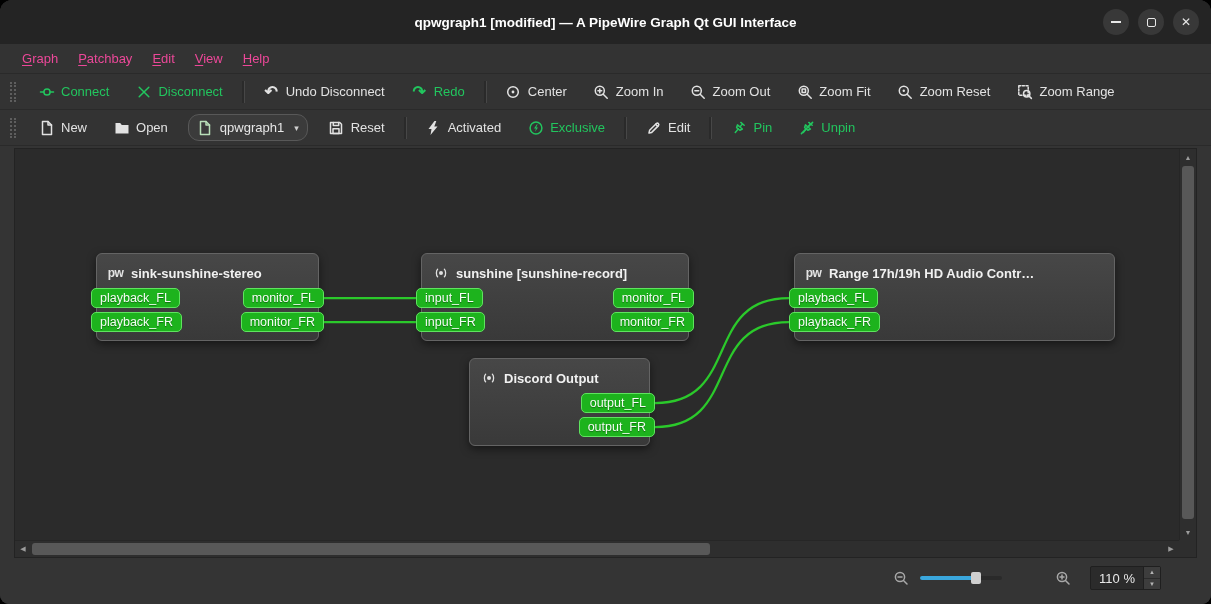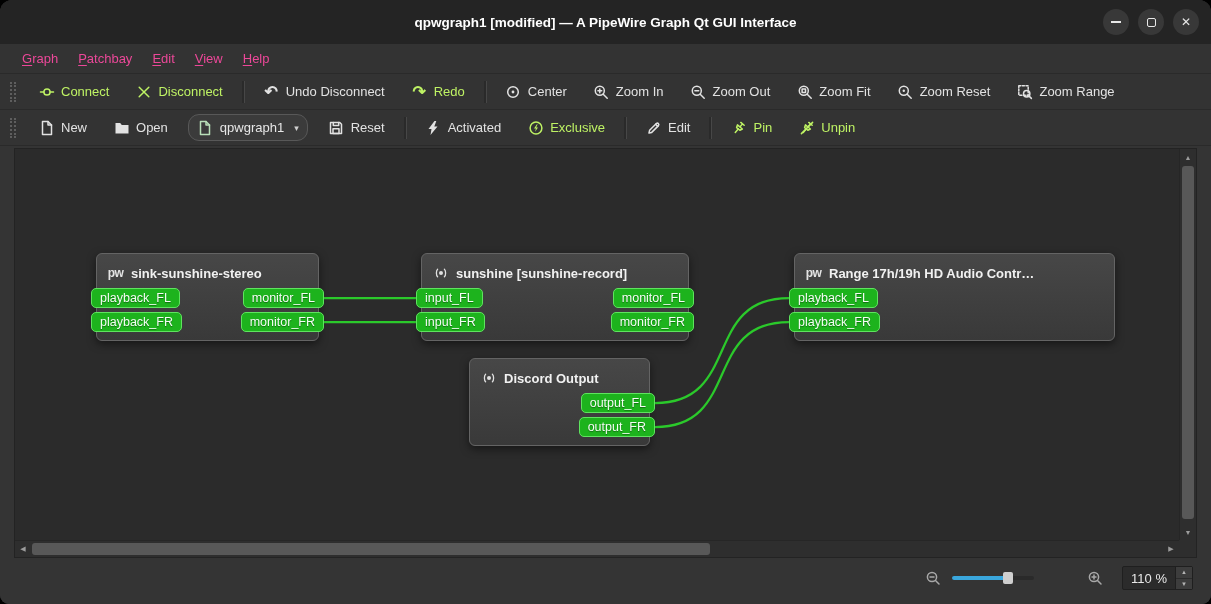--- a/index.html
+++ b/index.html
@@ -17,21 +17,21 @@
 
   
   .menubar{height:30px;background:#333333;display:flex;align-items:stretch;padding-left:12px;flex:0 0 auto;border-bottom:1px solid #2a2a2a}
   .menu-item{display:flex;align-items:center;padding:0 10px;color:#ec4899;font-size:13px}
   .menu-item u{text-underline-offset:2px}
 
   
   .toolbar{height:36px;background:#333333;display:flex;align-items:center;padding:0 6px;flex:0 0 auto;border-bottom:1px solid #2a2a2a;gap:2px}
   .tb-handle{width:6px;height:20px;margin:0 8px 0 4px;border-left:2px dotted #5e5e5e;border-right:2px dotted #5e5e5e}
   .tbtn{display:flex;align-items:center;gap:6px;padding:5px 12px;color:#e2e2e2;font-size:13px;border-radius:3px;white-space:nowrap}
-  .tbtn.disabled{color:#bef264}
+  .tbtn.disabled{color:#22c55e}
   .ticon{width:17px;height:17px;display:inline-flex;align-items:center;justify-content:center;flex:0 0 auto}
   .ticon svg,.mini-icon svg{width:16px;height:16px;stroke:currentColor;fill:none;stroke-width:1.5;stroke-linecap:round;stroke-linejoin:round}
   .glyph-icon{font-size:16px;font-weight:bold;line-height:1}
   .tsep{width:2px;height:22px;margin:0 5px;background:#2a2a2a;box-shadow:1px 0 0 #474747;flex:0 0 auto}
   .combo{display:flex;align-items:center;gap:6px;margin:0 6px;padding:4px 8px;background:#3b3b3b;border:1px solid #585858;border-radius:11px;color:#e6e6e6;font-size:13px}
   .combo-arrow{font-size:9px;color:#cfcfcf;margin-left:4px}
 
   
   .central{flex:1;padding:2px 14px 0;background:#343434;min-height:0}
   .canvas-frame{width:100%;height:100%;border:1px solid #232323;display:grid;grid-template-columns:1fr 17px;grid-template-rows:1fr 17px;background:#2e2e2e}
@@ -54,21 +54,21 @@
   .vscroll{display:flex;flex-direction:column;background:#2e2e2e;border-left:1px solid #262626}
   .hscroll{display:flex;background:#2e2e2e;border-top:1px solid #262626}
   .sb-arrow{flex:0 0 16px;display:flex;align-items:center;justify-content:center;font-size:7px;color:#9c9c9c}
   .vtrack{flex:1;position:relative;margin:1px 2px}
   .vthumb{position:absolute;left:0;right:0;top:0;height:99%;background:#585858;border-radius:3px}
   .htrack{flex:1;position:relative;margin:2px 1px}
   .hthumb{position:absolute;top:0;bottom:0;left:0;width:60%;background:#585858;border-radius:3px}
   .sb-corner{background:#2e2e2e}
 
   
-  .statusbar{height:46px;background:#343434;display:flex;align-items:center;justify-content:flex-end;padding:0 18px 6px 16px;gap:10px;flex:0 0 auto}
+  .statusbar{height:46px;background:#343434;display:flex;align-items:center;justify-content:flex-end;padding:0 50px 6px 16px;gap:10px;flex:0 0 auto}
   .mini-icon{width:18px;height:18px;color:#a8a8a8;display:inline-flex;align-items:center;justify-content:center}
   .zoom-slider{position:relative;width:82px;height:16px;display:flex;align-items:center}
   .slider-track{width:100%;height:4px;background:#2a2a2a;border-radius:2px;overflow:hidden}
   .slider-fill{width:68%;height:100%;background:#3aa7dd}
   .slider-handle{position:absolute;left:calc(68% - 5px);top:2px;width:10px;height:12px;background:#cfcfcf;border-radius:2px}
   .gap-left{margin-left:42px}
   .zoom-spin{display:flex;align-items:stretch;height:24px;background:#2b2b2b;border:1px solid #1f1f1f;border-radius:2px;margin-left:8px}
   .zoom-value{display:flex;align-items:center;justify-content:flex-end;padding:0 8px;color:#e8e8e8;font-size:13px;min-width:48px}
   .spin-arrows{display:flex;flex-direction:column;width:17px;border-left:1px solid #1f1f1f}
   .spin-up,.spin-down{flex:1;display:flex;align-items:center;justify-content:center;font-size:6px;color:#b5b5b5;background:#3d3d3d}

